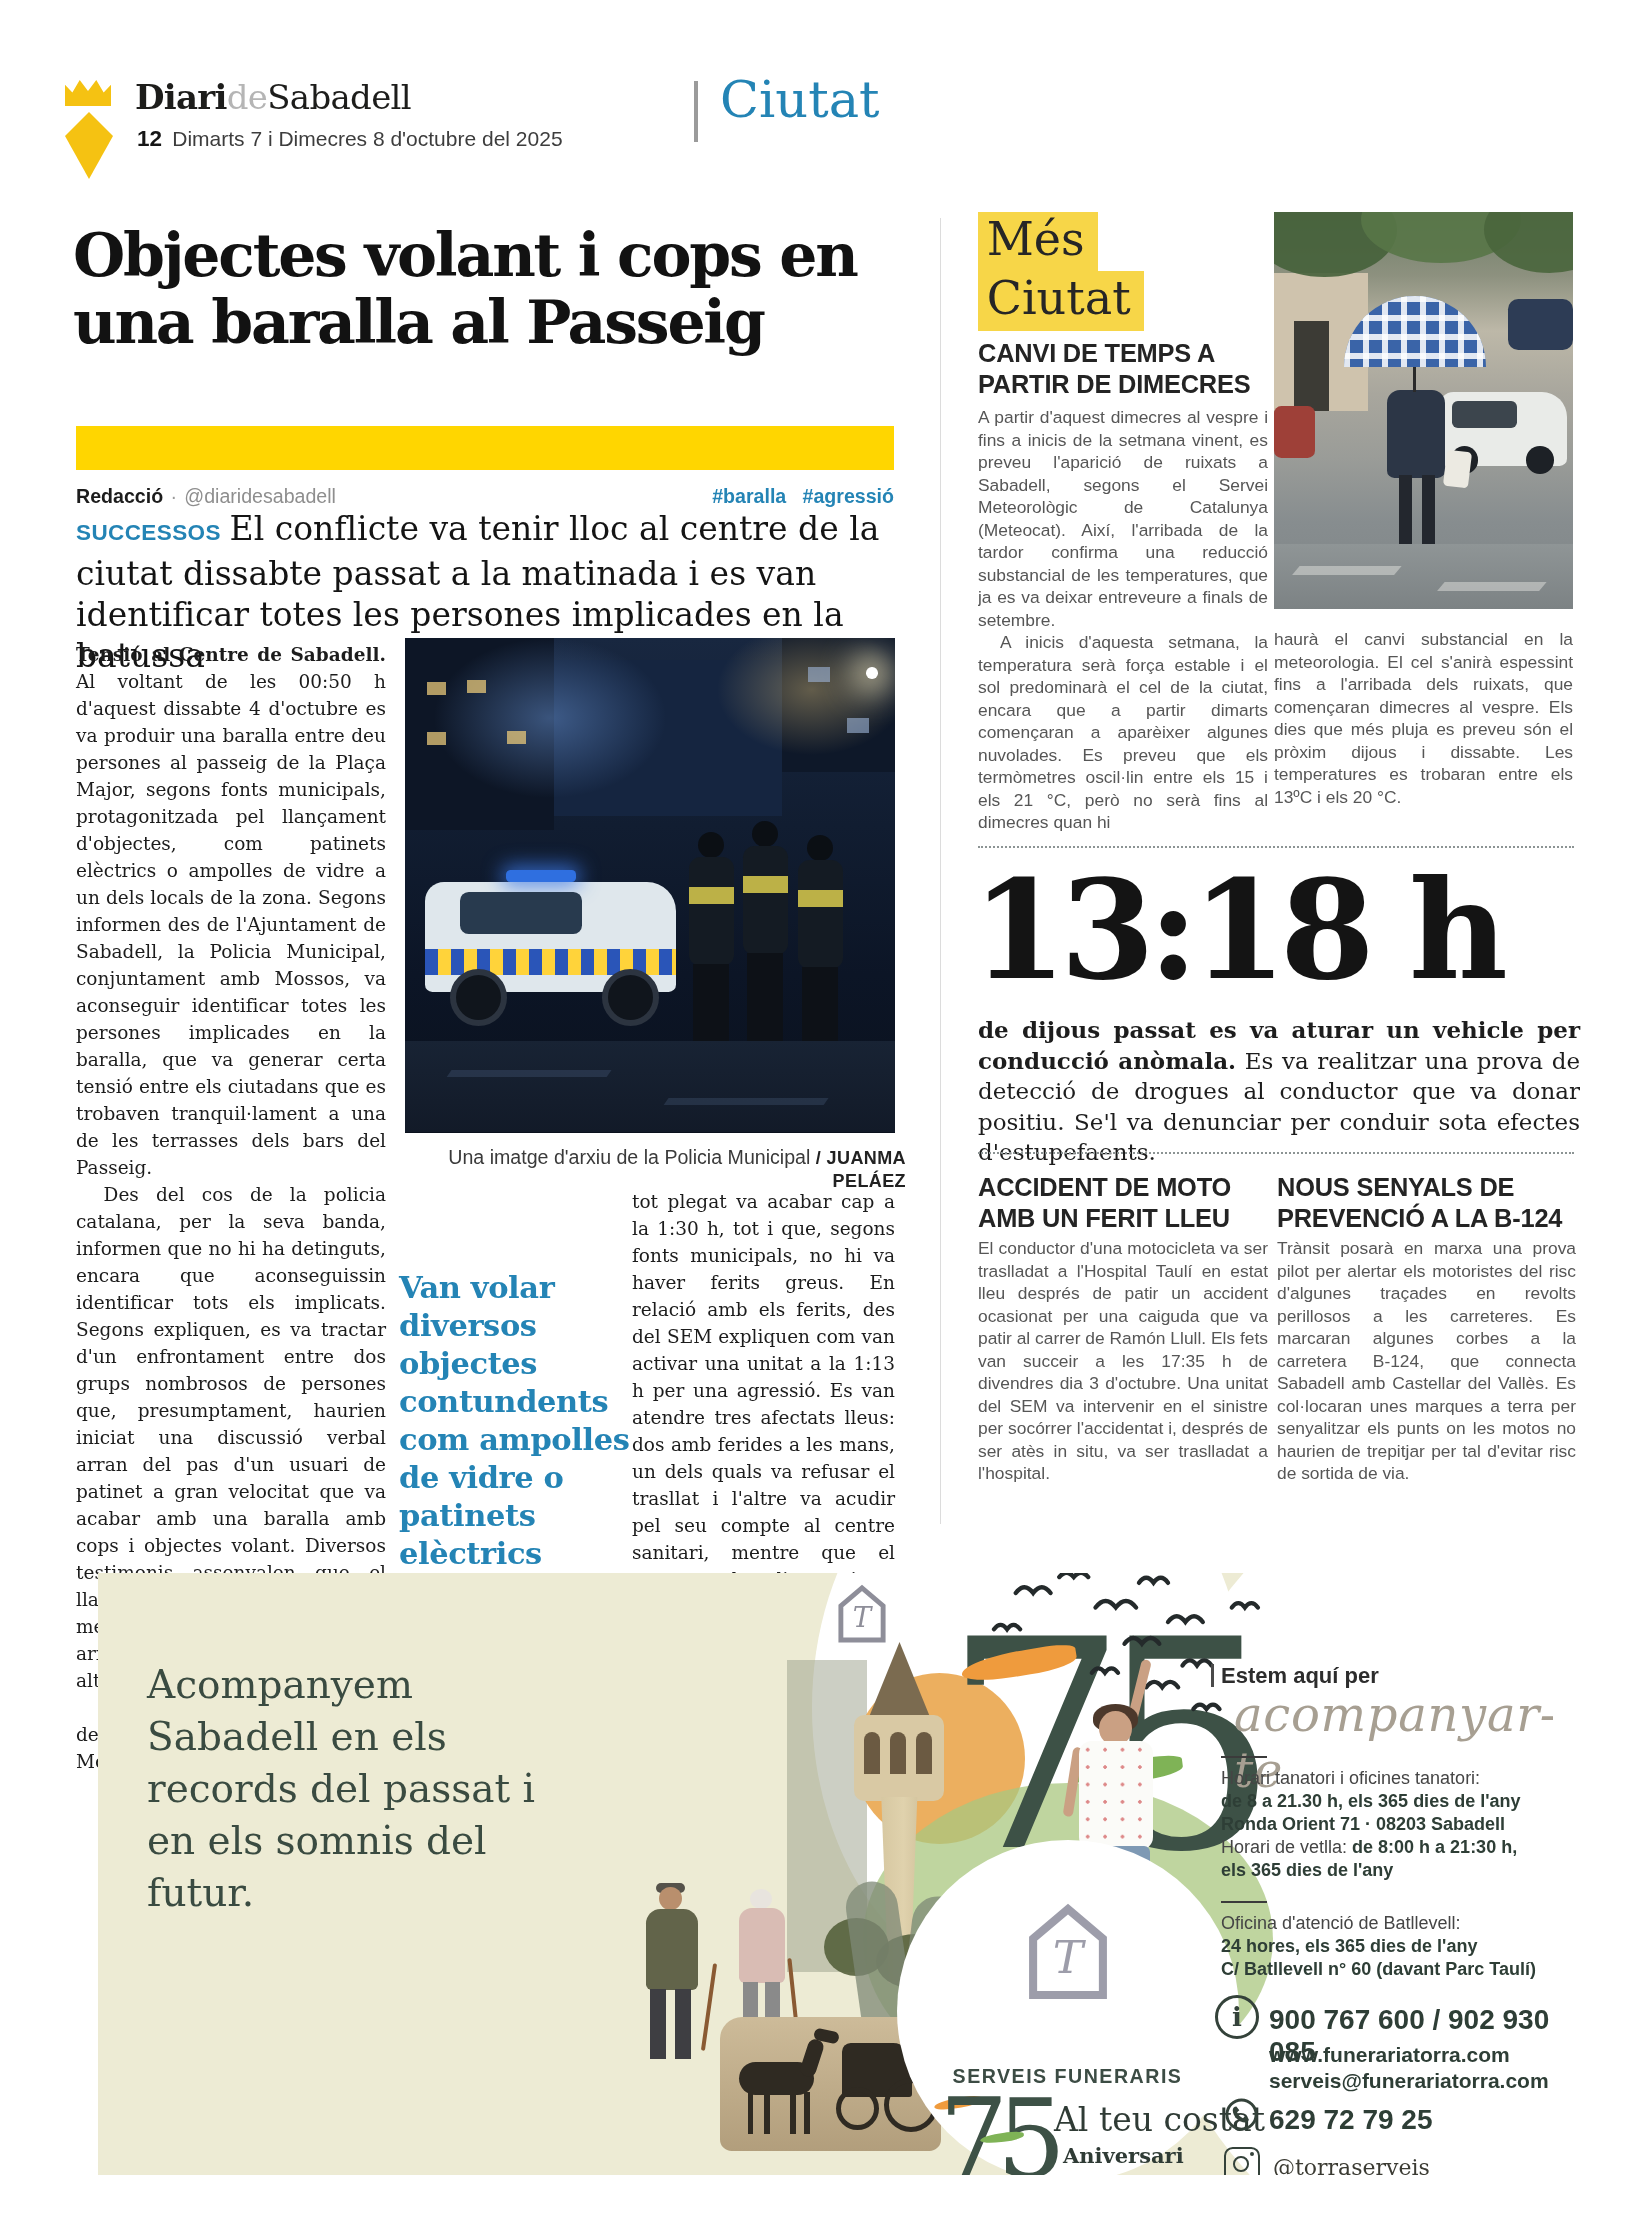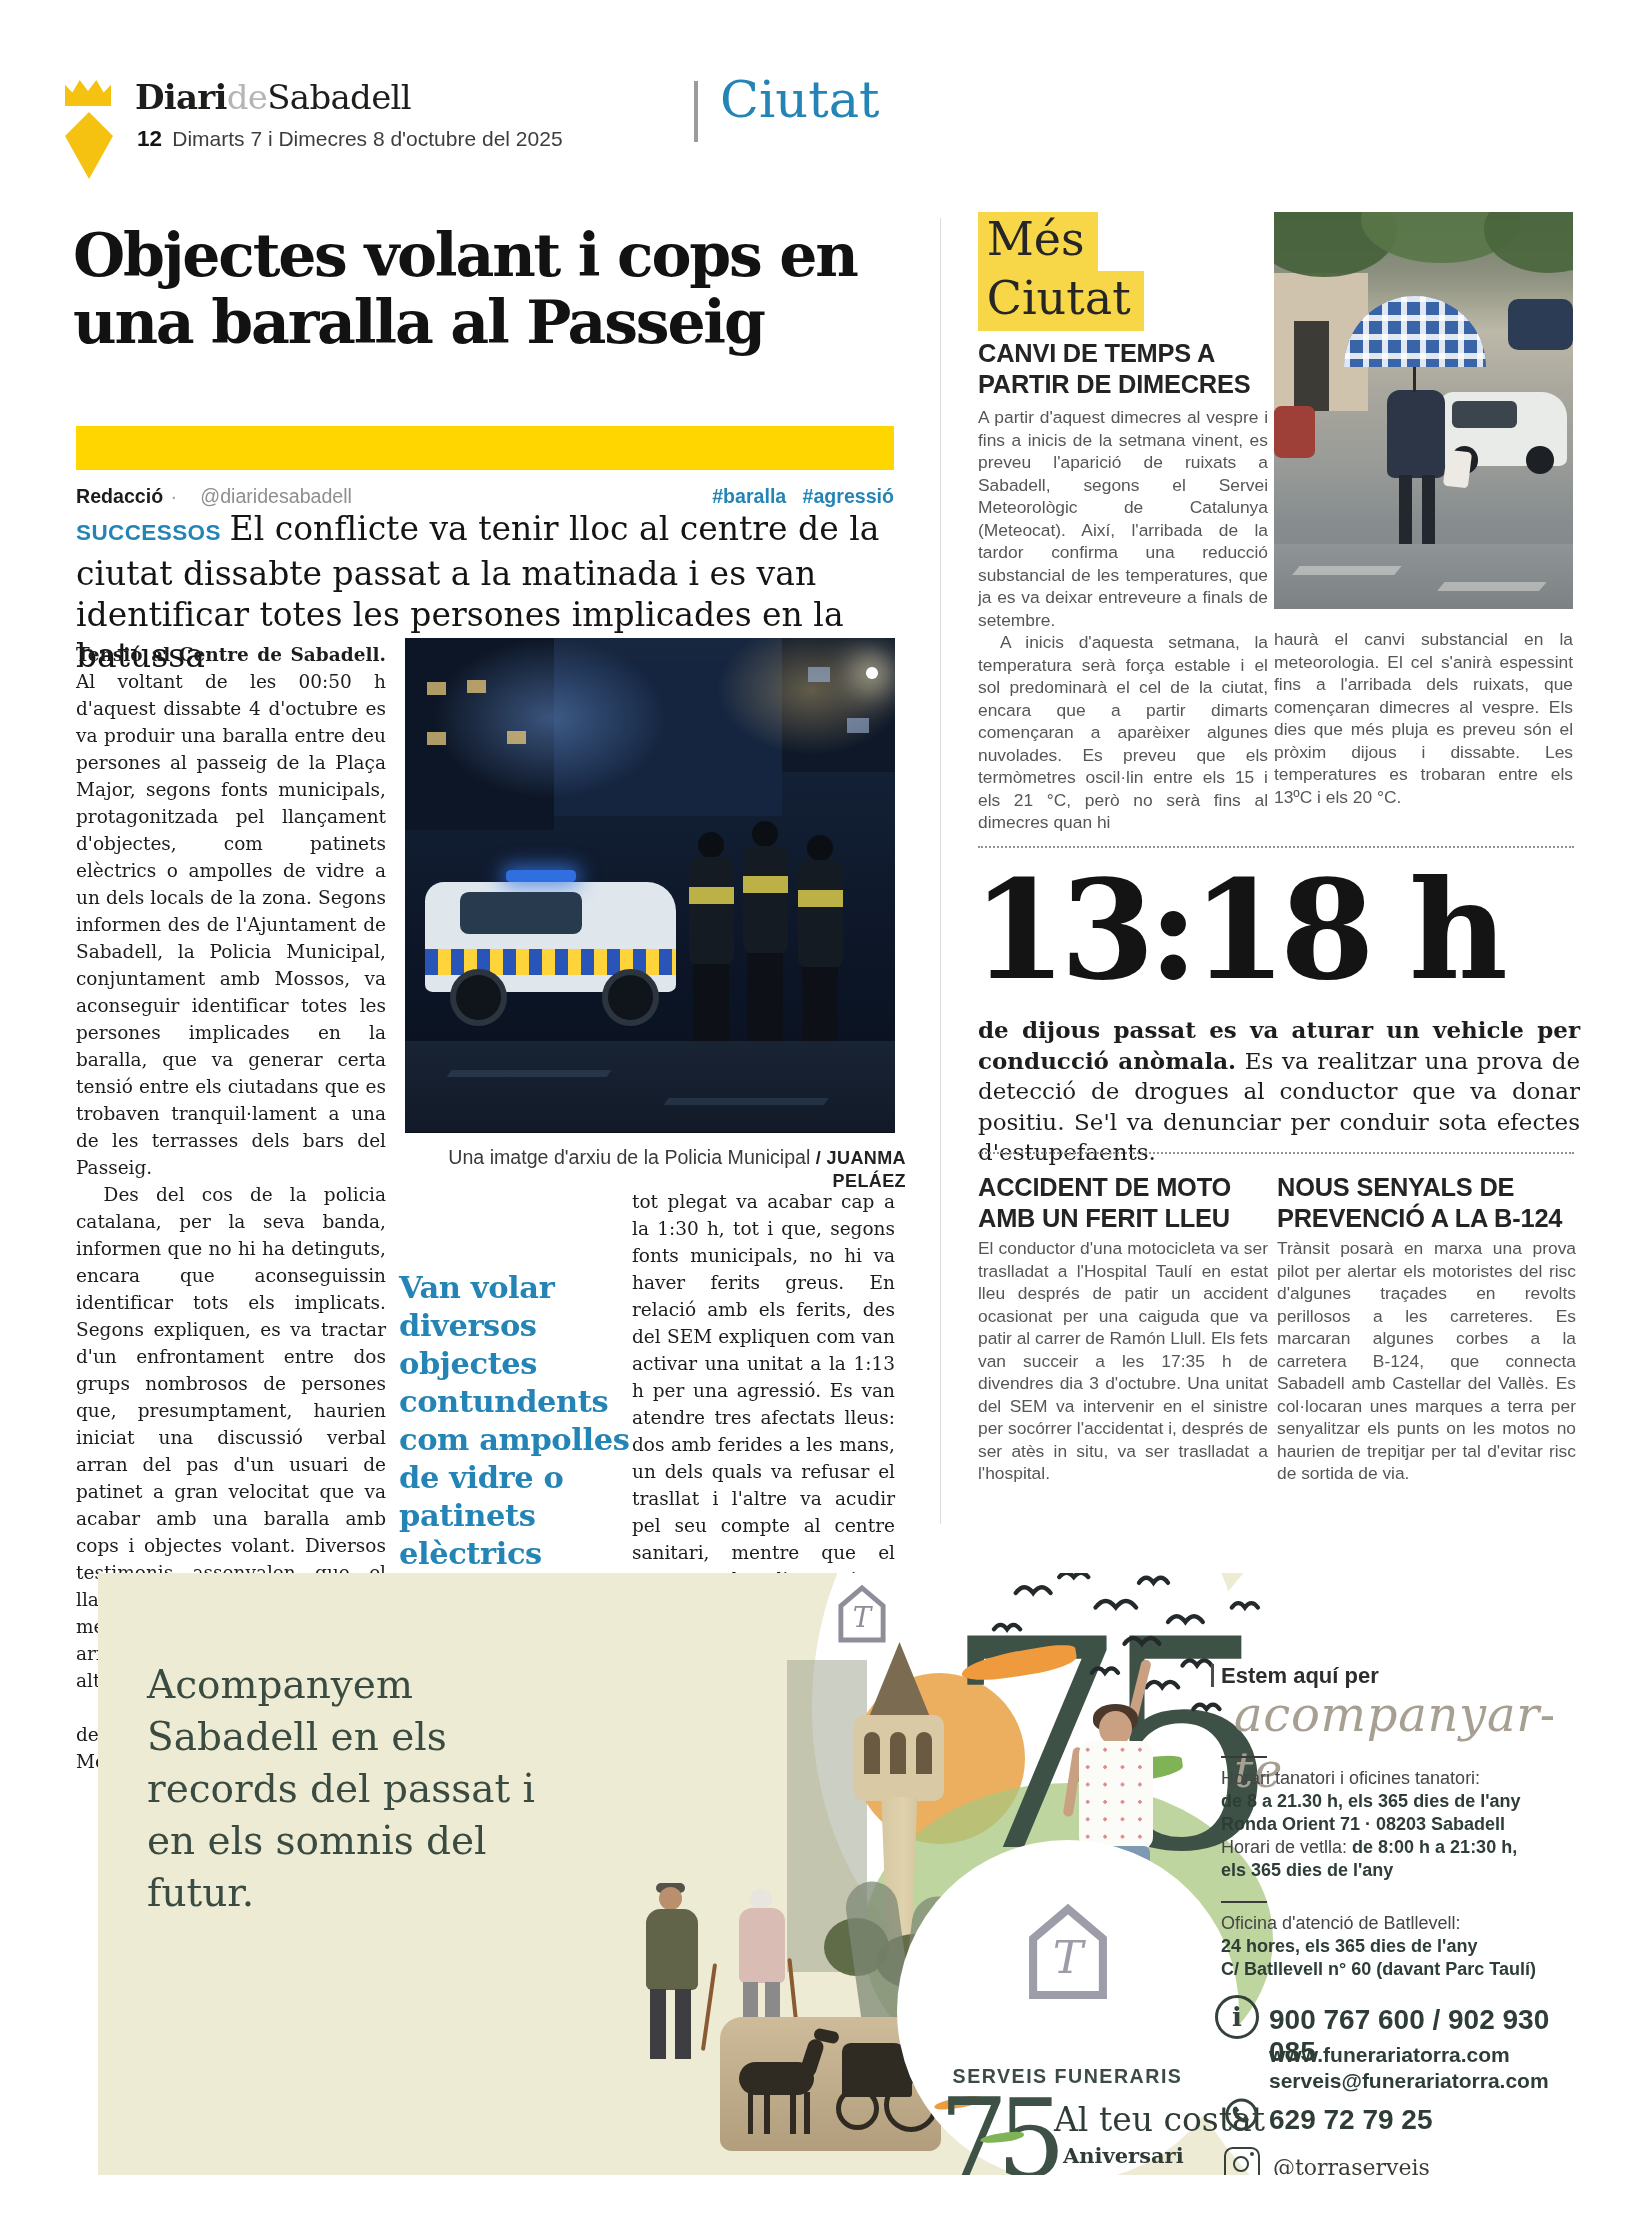--- a/index.html
+++ b/index.html
@@ -23,21 +23,21 @@
   .section-title{left:720px;top:70px;font-family:"DejaVu Serif","Liberation Serif",serif;
                  font-size:51px;color:#2484b5;}
 
   
   .headline{left:73px;top:222px;width:834px;font-family:"DejaVu Serif","Liberation Serif",serif;
             font-weight:700;font-size:60px;line-height:67px;letter-spacing:-2.2px;color:#121212;}
   .yellow-bar{left:76px;top:426px;width:818px;height:44px;background:#ffd600;}
   .byline{left:76px;top:485px;width:818px;font-size:19.6px;}
   .byline .auth{font-weight:700;color:#1c1c1c;}
   .byline .sep{color:#9a9a9a;margin:0 7.3px;}
-  .byline .handle{color:#8e8e8e;margin-left:16px;}
+  .byline .handle{color:#8e8e8e;}
   .hashtags{right:757px;top:485px;text-align:right;left:auto;}
   .hashtags span{color:#2484b5;font-weight:700;font-size:19.6px;margin-left:13px;}
   .lede{left:76px;top:508px;width:823px;font-family:"DejaVu Serif","Liberation Serif",serif;
         font-size:33px;line-height:41px;color:#141414;}
   .kicker{font-family:"Liberation Sans",sans-serif;font-weight:800;font-size:22.5px;color:#2484b5;
           letter-spacing:0.4px;margin-right:8.7px;}
   .bodycol{font-family:"DejaVu Serif","Liberation Serif",serif;font-size:18.5px;line-height:27px;
            text-align:justify;color:#1c1c1c;}
   .bodycol p{margin:0;}
   .bodycol p.ind{text-indent:27.6px;}

